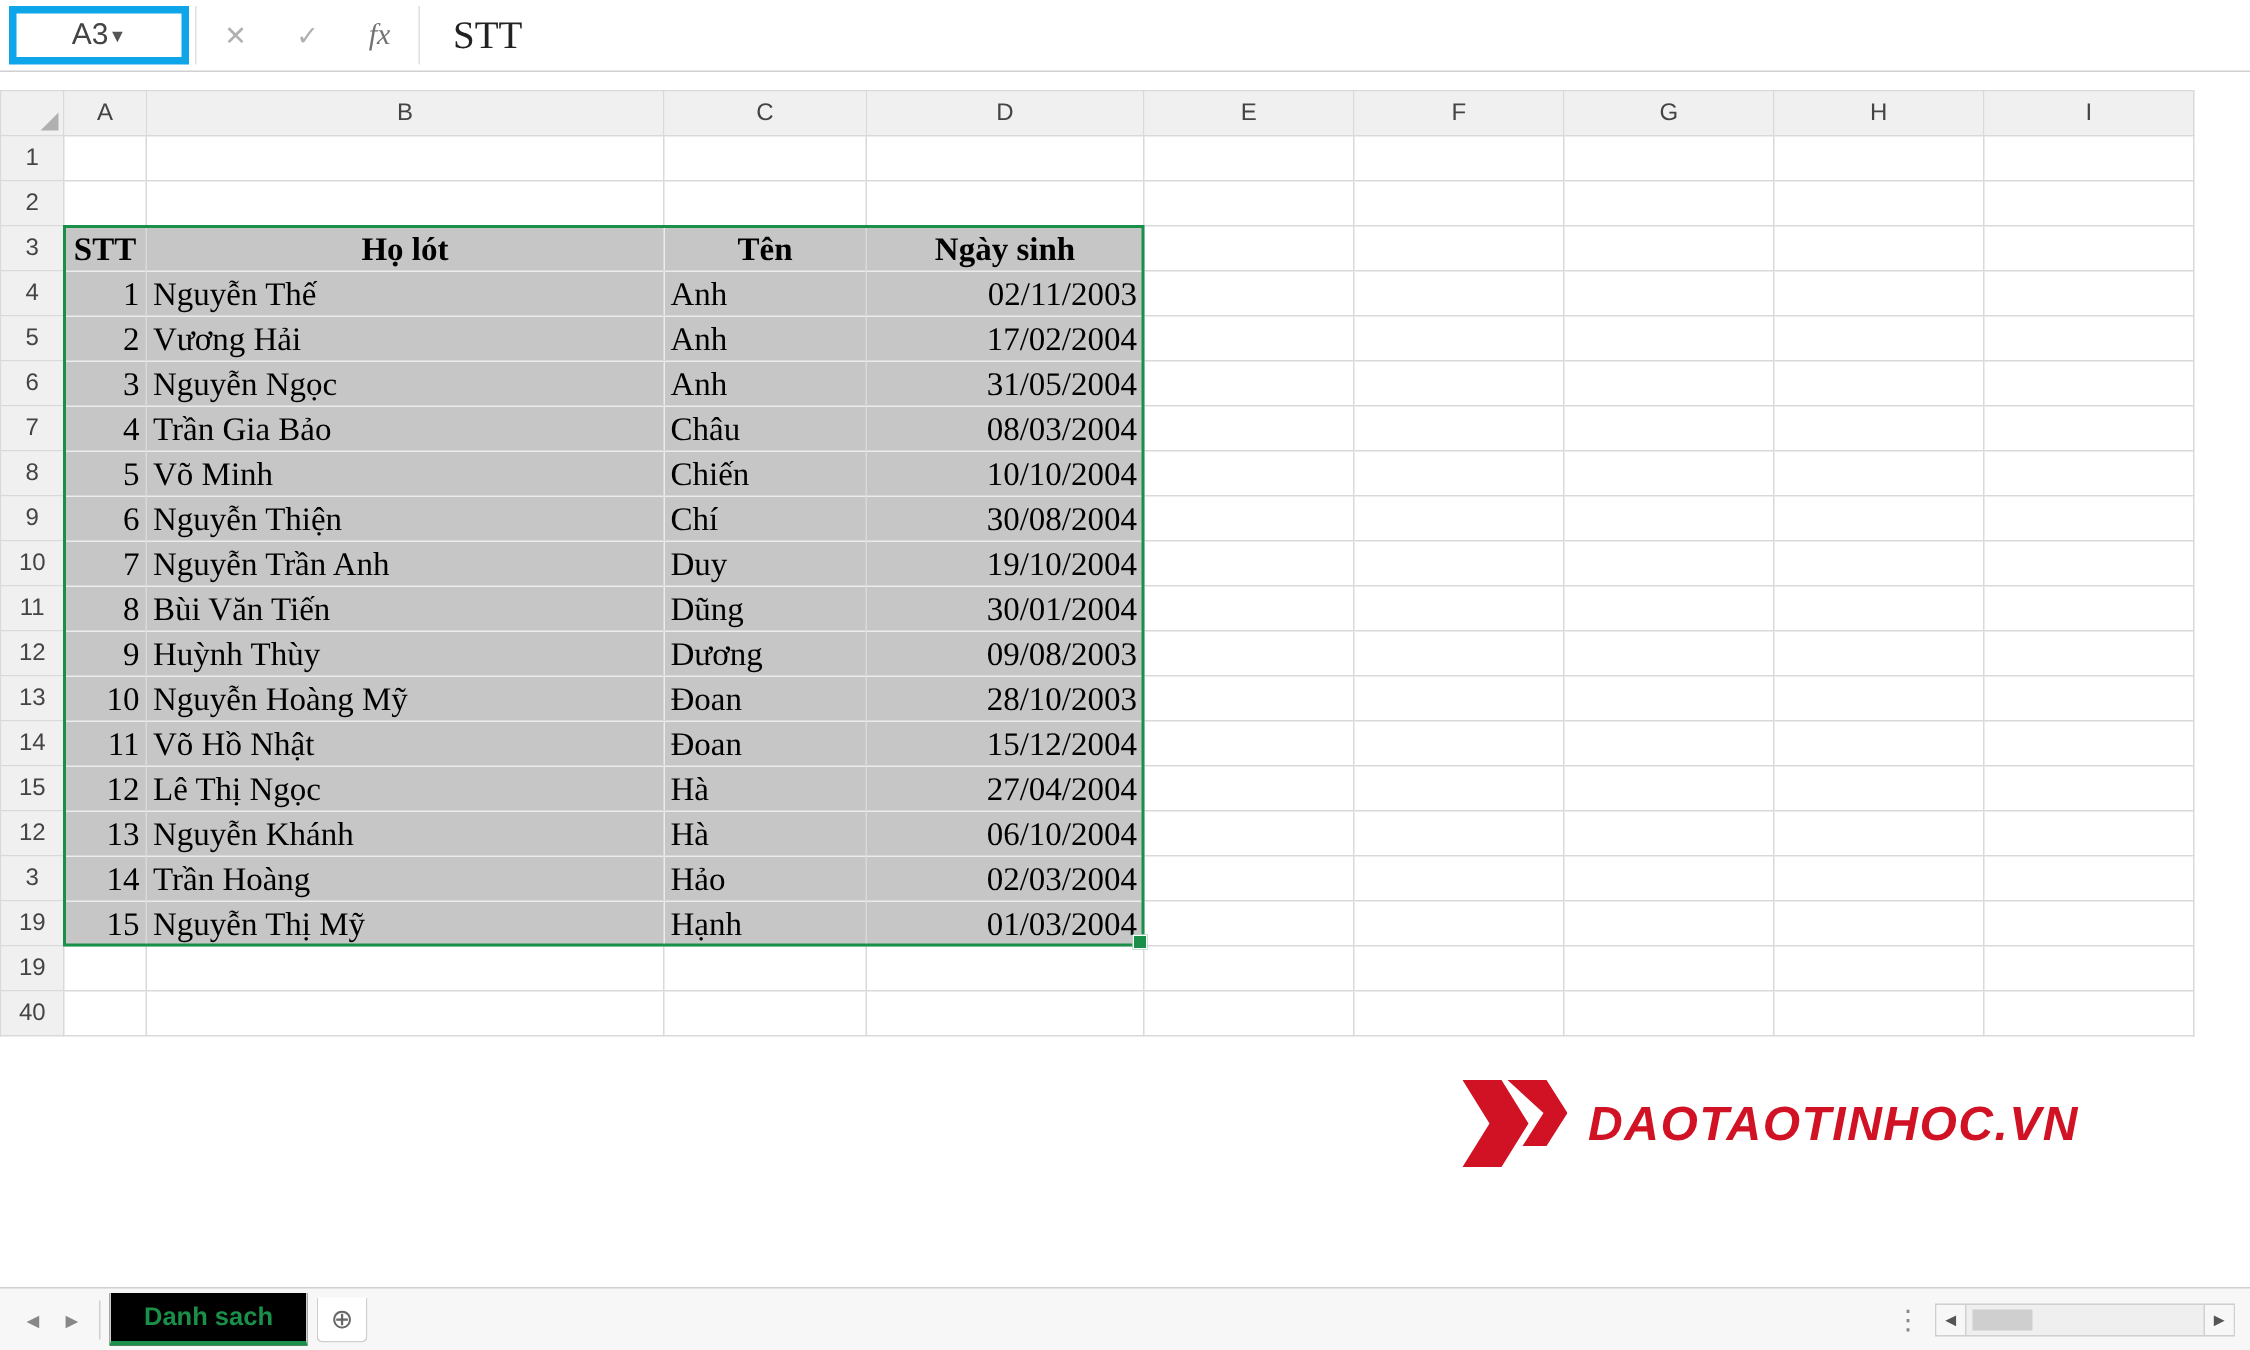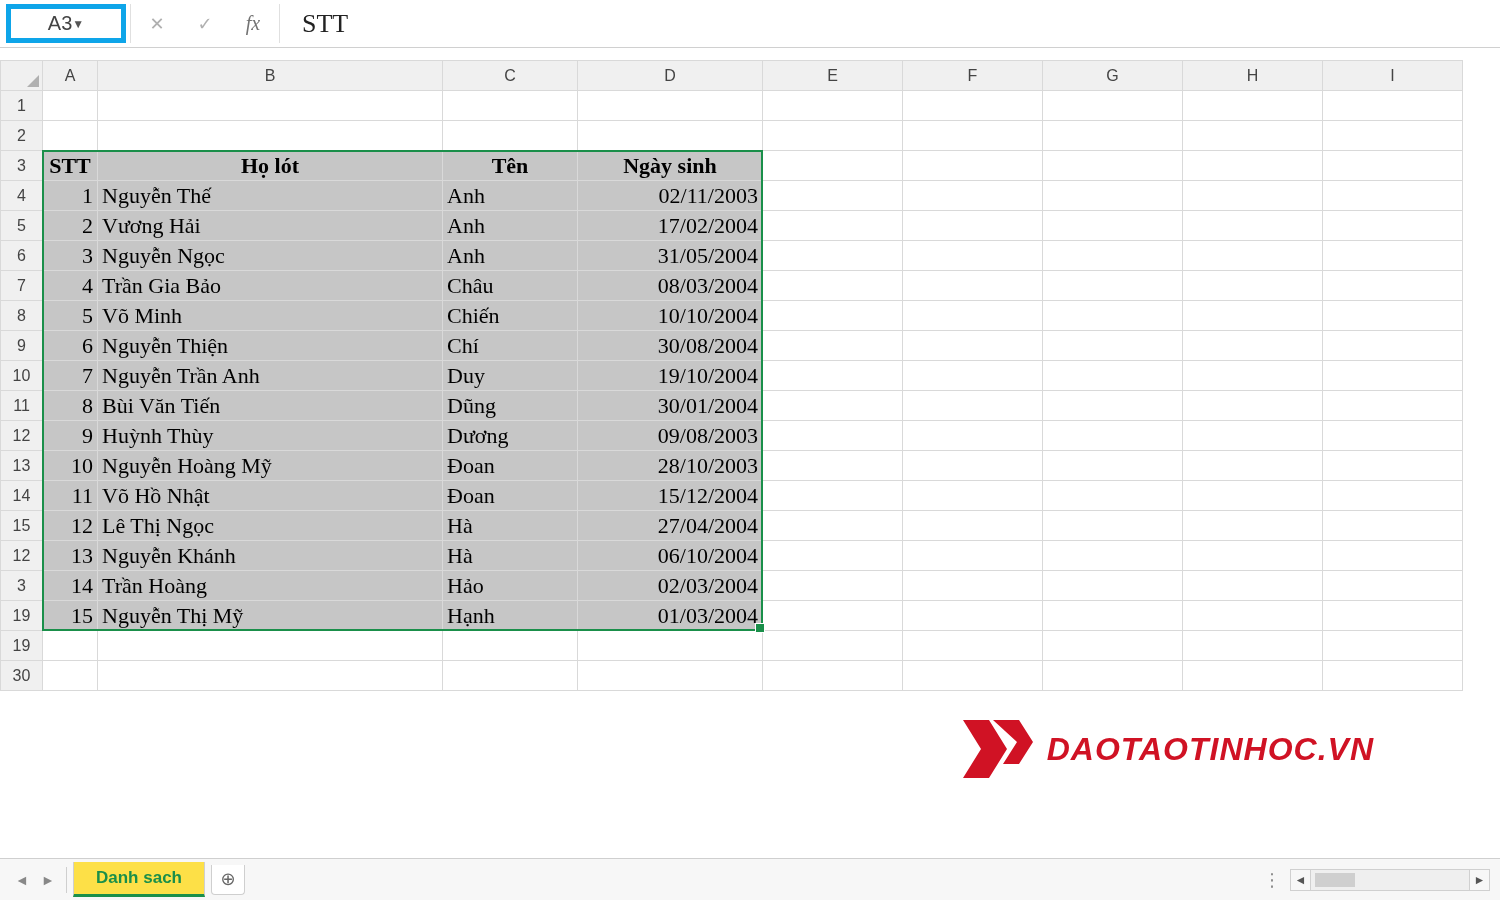--- a/index.html
+++ b/index.html
@@ -172,21 +172,21 @@
     width: 24px; height: 24px;
     display:flex; align-items:center; justify-content:center;
     color:#888;
     font-size:14px;
   }
   .tabbar .vline {
     width:1px; height:26px; background:#cfcfcf;
   }
   .sheet-tab {
     padding: 6px 22px;
-    background: #fde047;
+    background: #000000;
     border: 1px solid #cfcfcf;
     border-top: none;
     border-bottom: 3px solid #1a8f4a;
     font-size: 17px;
     font-weight: 600;
     color: #1a8f4a;
   }
   .add-sheet {
     width: 34px; height: 30px;
     border:1px solid #cfcfcf;
@@ -219,21 +219,21 @@
     font-size:12px;
     border-right:1px solid #d0d0d0;
   }
   .hscroll .arrow.rgt { border-right:none; border-left:1px solid #d0d0d0;}
   .hscroll .thumb {
     width:40px; height:14px; background:#cfcfcf; margin-left:2px;
   }
   
   .logo {
     position:absolute;
-    right: 126px;
+    right: 114px;
     bottom: 80px;
     display:flex;
     align-items:center;
     gap:14px;
     pointer-events:none;
   }
   .logo svg { display:block; }
   .logo-text {
     font-family: "Arial Black", Arial, sans-serif;
     font-size: 32px;
@@ -514,21 +514,21 @@
           <td></td>
           <td></td>
           <td></td>
           <td></td>
           <td></td>
           <td></td>
           <td></td>
           <td></td>
         </tr>
         <tr>
-          <th class="rowhdr">30</th>
+          <th class="rowhdr">40</th>
           <td></td>
           <td></td>
           <td></td>
           <td></td>
           <td></td>
           <td></td>
           <td></td>
           <td></td>
           <td></td>
         </tr>

